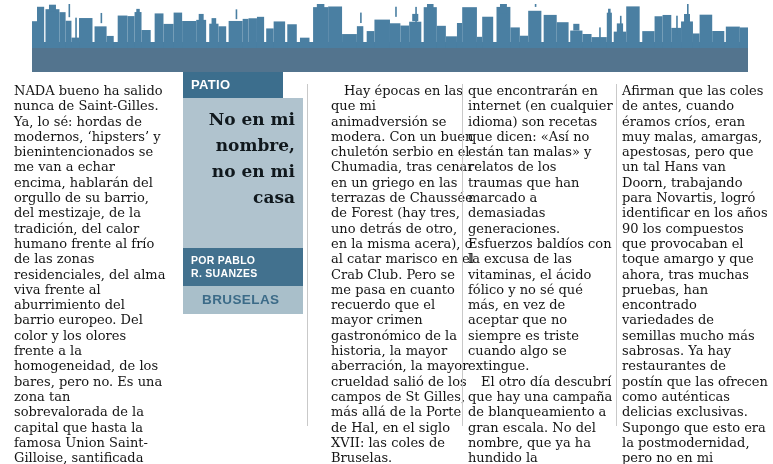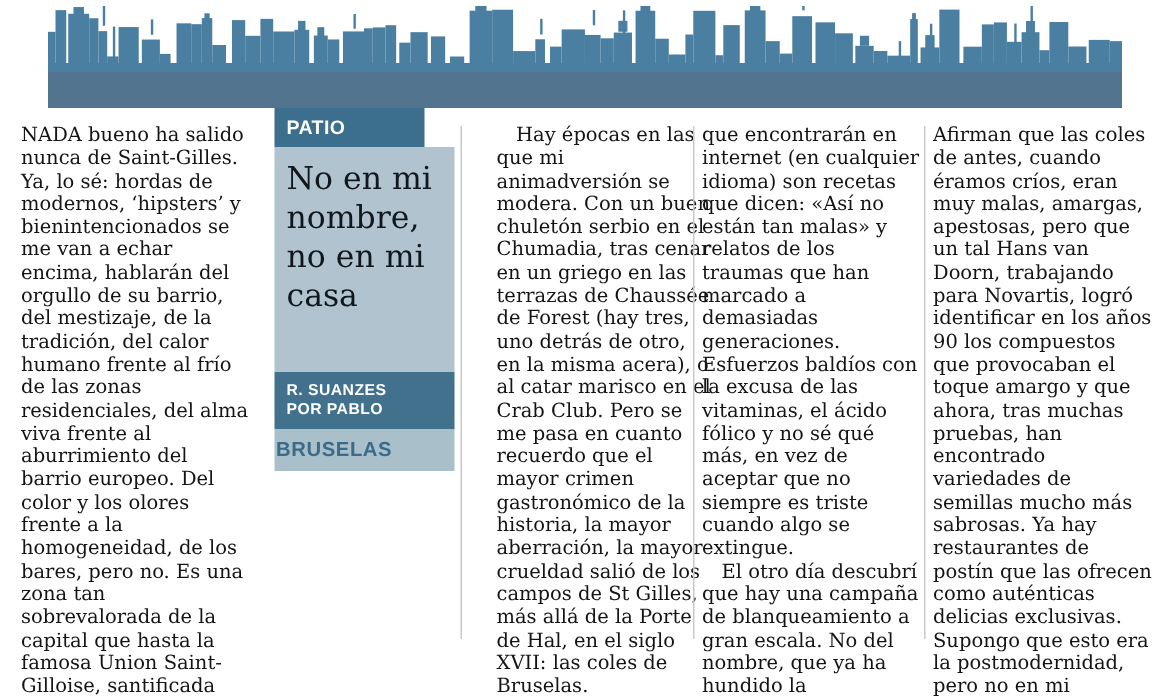--- a/index.html
+++ b/index.html
@@ -19,34 +19,34 @@
     position:absolute;left:183px;top:72px;width:100px;height:26px;
     background:#3c6e8d;color:#ffffff;
     font-family:"Liberation Sans", sans-serif;font-weight:bold;font-size:13px;
     letter-spacing:.3px;line-height:26px;padding-left:8px;box-sizing:border-box;
   }
   .titlebox{
     position:absolute;left:183px;top:98px;width:120px;height:150px;
     background:#b0c3ce;box-sizing:border-box;padding:8px 8px 0 8px;
   }
   .titlebox h1{
-    margin:0;font-family:"DejaVu Serif", serif;font-weight:normal;
-    font-size:21px;line-height:26px;color:#10181d;
+    margin:0;font-family:"DejaVu Serif", serif;font-weight:bold;
+    font-size:17px;line-height:26px;color:#10181d;text-align:right;
   }
   .bylinebox{
     position:absolute;left:183px;top:248px;width:120px;height:38px;
     background:#42718e;color:#ffffff;box-sizing:border-box;
     font-family:"Liberation Sans", sans-serif;font-weight:bold;font-size:10.5px;
     letter-spacing:.3px;line-height:13px;padding:6px 0 0 8px;
   }
   .datelinebox{
     position:absolute;left:183px;top:286px;width:120px;height:28px;
     background:#a9bfca;color:#3c6b88;box-sizing:border-box;
     font-family:"Liberation Sans", sans-serif;font-weight:bold;font-size:13.5px;
-    letter-spacing:.4px;line-height:28px;padding-left:1px;
+    letter-spacing:.4px;line-height:28px;padding-left:19px;
   }
 </style>
 </head>
 <body>
 
 <div class="banner">
   <svg id="skyline-svg" width="716" height="68" viewBox="0 0 716 68" xmlns="http://www.w3.org/2000/svg">
       <rect x="0" y="42" width="716" height="26" fill="#53748e"></rect>
       <rect x="0" y="38" width="716" height="6" fill="#4a7fa2"></rect>
       <rect x="0" y="17.21321273558457" width="5.003615782597855" height="26.78678726441543" fill="#4a7fa2"></rect>
@@ -144,22 +144,22 @@
 
 <div class="kicker">
   <span>PATIO GLOBAL</span>
 </div>
 
 <div class="titlebox">
   <h1>No en mi nombre, no en mi casa</h1>
 </div>
 
 <div class="bylinebox">
+  <div>POR PABLO</div>
   <div>R. SUANZES</div>
-  <div>POR PABLO</div>
 </div>
 
 <div class="datelinebox">
   <span>BRUSELAS</span>
 </div>
 
 <div class="col" style="left:14px;width:153px;">
   <p><span class="lead">NADA</span><span> bueno ha salido nunca de Saint-Gilles. Ya, lo sé: hordas de modernos, ‘hipsters’ y bienintencionados se me van a echar encima, hablarán del orgullo de su barrio, del mestizaje, de la tradición, del calor humano frente al frío de las zonas residenciales, del alma viva frente al aburrimiento del barrio europeo. Del color y los olores frente a la homogeneidad, de los bares, pero no. Es una zona tan sobrevalorada de la capital que hasta la famosa Union Saint-Gilloise, santificada por los inmigrantes con pasta, juega en Uccle.</span></p>
 </div>
 

